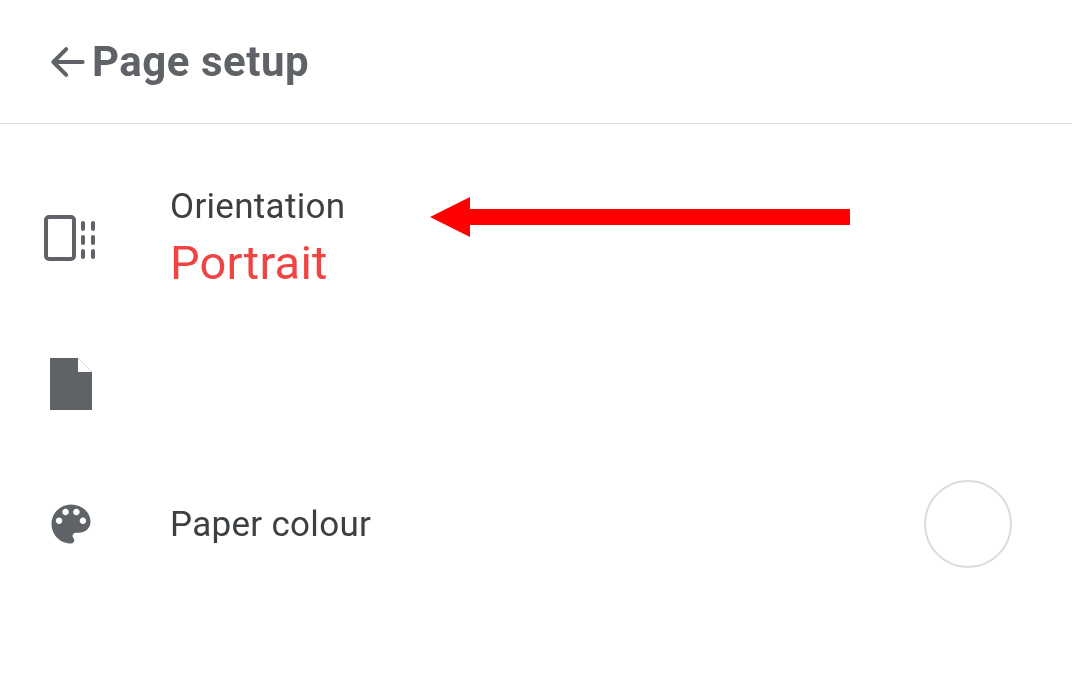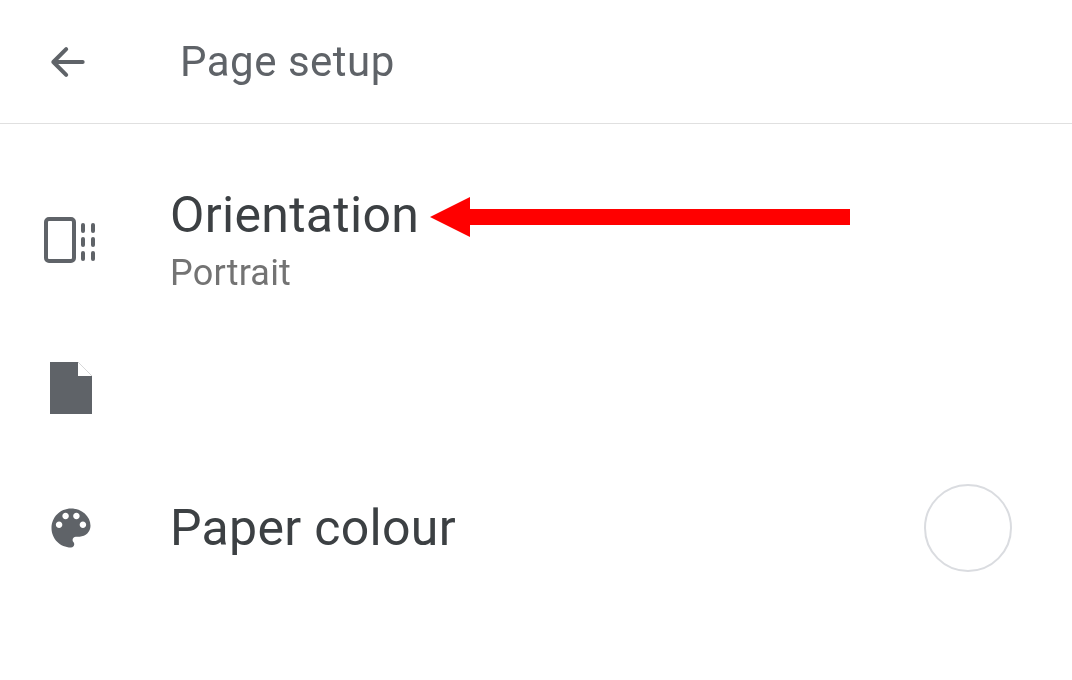--- a/index.html
+++ b/index.html
@@ -28,23 +28,22 @@
     .back-button {
       display: flex;
       align-items: center;
       justify-content: center;
       cursor: pointer;
       width: 48px;
       height: 48px;
     }
 
     .page-title {
-      margin-left: 88px;
       font-size: 42px;
-      font-weight: 400;
+      font-weight: 700;
       color: #5f6368;
       letter-spacing: 0.5px;
     }
 
     .content {
       padding-top: 38px;
     }
 
     .setting-row {
       display: flex;
@@ -61,30 +60,30 @@
       justify-content: center;
       flex-shrink: 0;
     }
 
     .setting-text {
       margin-left: 70px;
       flex: 1;
     }
 
     .setting-label {
-      font-size: 50px;
+      font-size: 35px;
       font-weight: 400;
       color: #3c4043;
       letter-spacing: 0.3px;
     }
 
     .setting-value {
-      font-size: 36px;
+      font-size: 47px;
       font-weight: 400;
-      color: #737373;
+      color: #ef4444;
       margin-top: 8px;
       letter-spacing: 0.2px;
     }
 
     .color-swatch {
       width: 88px;
       height: 88px;
       border-radius: 50%;
       border: 2px solid #dadce0;
       background: #ffffff;

